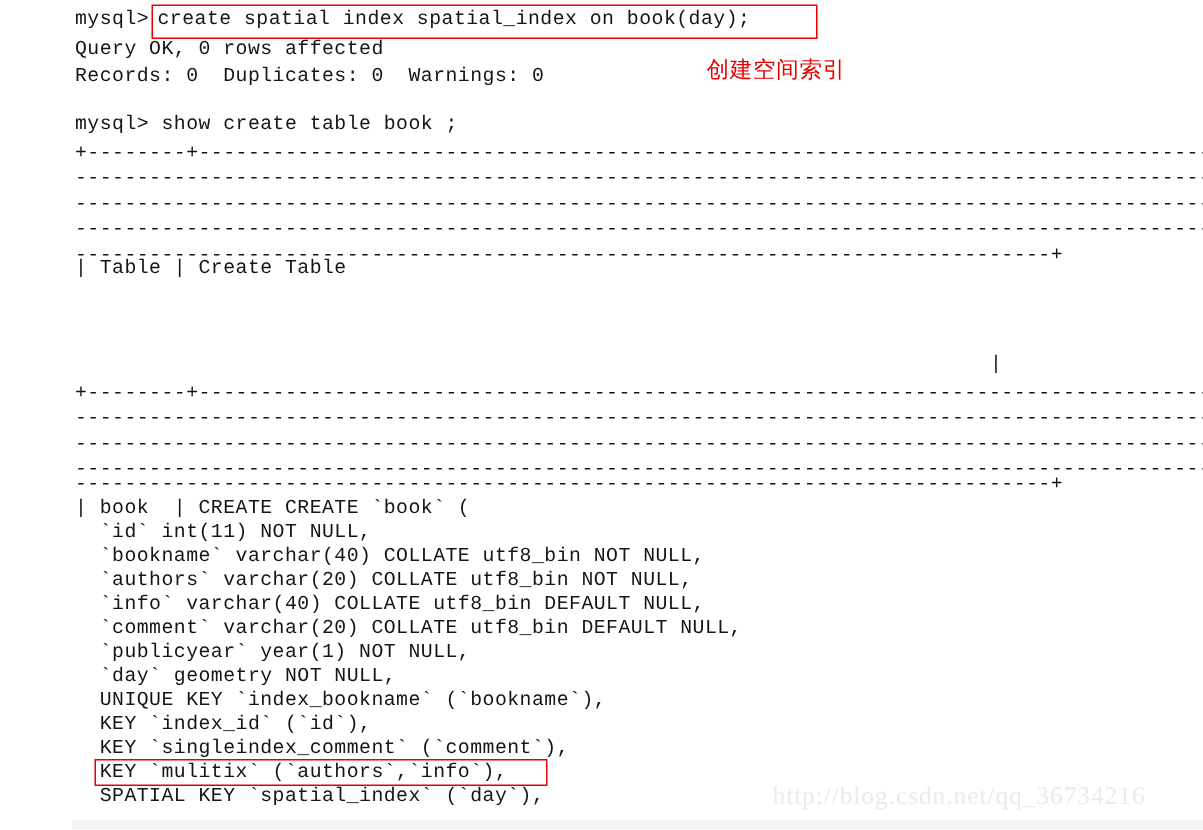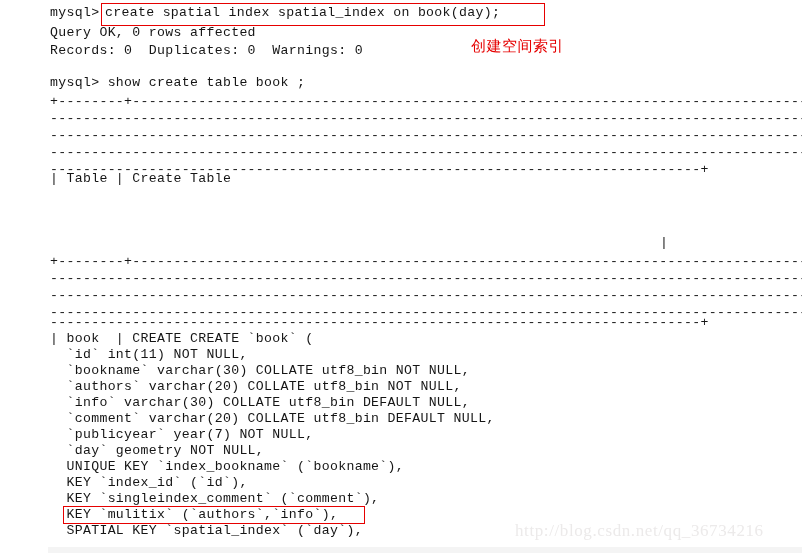--- a/index.html
+++ b/index.html
@@ -115,25 +115,25 @@
       <div class="sep" style="top:255px;">+--------+-----------------------------------------------------------------------------------------------</div>
       <div class="sep" style="top:272px;">-----------------------------------------------------------------------------------------------------</div>
       <div class="sep" style="top:289px;">-----------------------------------------------------------------------------------------------------</div>
       <div class="sep" style="top:306px;">-----------------------------------------------------------------------------------------------------</div>
       <div class="sep" style="top:316px;">-------------------------------------------------------------------------------+</div>
     </div>
 
     <div class="blk-body">
       <div class="line" style="top:332px;">| book  | CREATE CREATE `book` (</div>
       <div class="line" style="top:348px;">  `id` int(11) NOT NULL,</div>
-      <div class="line" style="top:364px;">  `bookname` varchar(30) COLLATE utf8_bin NOT NULL,</div>
+      <div class="line" style="top:364px;">  `bookname` varchar(40) COLLATE utf8_bin NOT NULL,</div>
       <div class="line" style="top:380px;">  `authors` varchar(20) COLLATE utf8_bin NOT NULL,</div>
-      <div class="line" style="top:396px;">  `info` varchar(30) COLLATE utf8_bin DEFAULT NULL,</div>
+      <div class="line" style="top:396px;">  `info` varchar(40) COLLATE utf8_bin DEFAULT NULL,</div>
       <div class="line" style="top:412px;">  `comment` varchar(20) COLLATE utf8_bin DEFAULT NULL,</div>
-      <div class="line" style="top:428px;">  `publicyear` year(7) NOT NULL,</div>
+      <div class="line" style="top:428px;">  `publicyear` year(1) NOT NULL,</div>
       <div class="line" style="top:444px;">  `day` geometry NOT NULL,</div>
       <div class="line" style="top:460px;">  UNIQUE KEY `index_bookname` (`bookname`),</div>
       <div class="line" style="top:476px;">  KEY `index_id` (`id`),</div>
       <div class="line" style="top:492px;">  KEY `singleindex_comment` (`comment`),</div>
       <div class="line" style="top:508px;">  KEY `mulitix` (`authors`,`info`),</div>
       <div class="line" style="top:524px;">  SPATIAL KEY `spatial_index` (`day`),</div>
     </div>
   </div>
 
   <div class="redbox" style="left:53px;top:3px;width:444px;height:23px;"></div>

